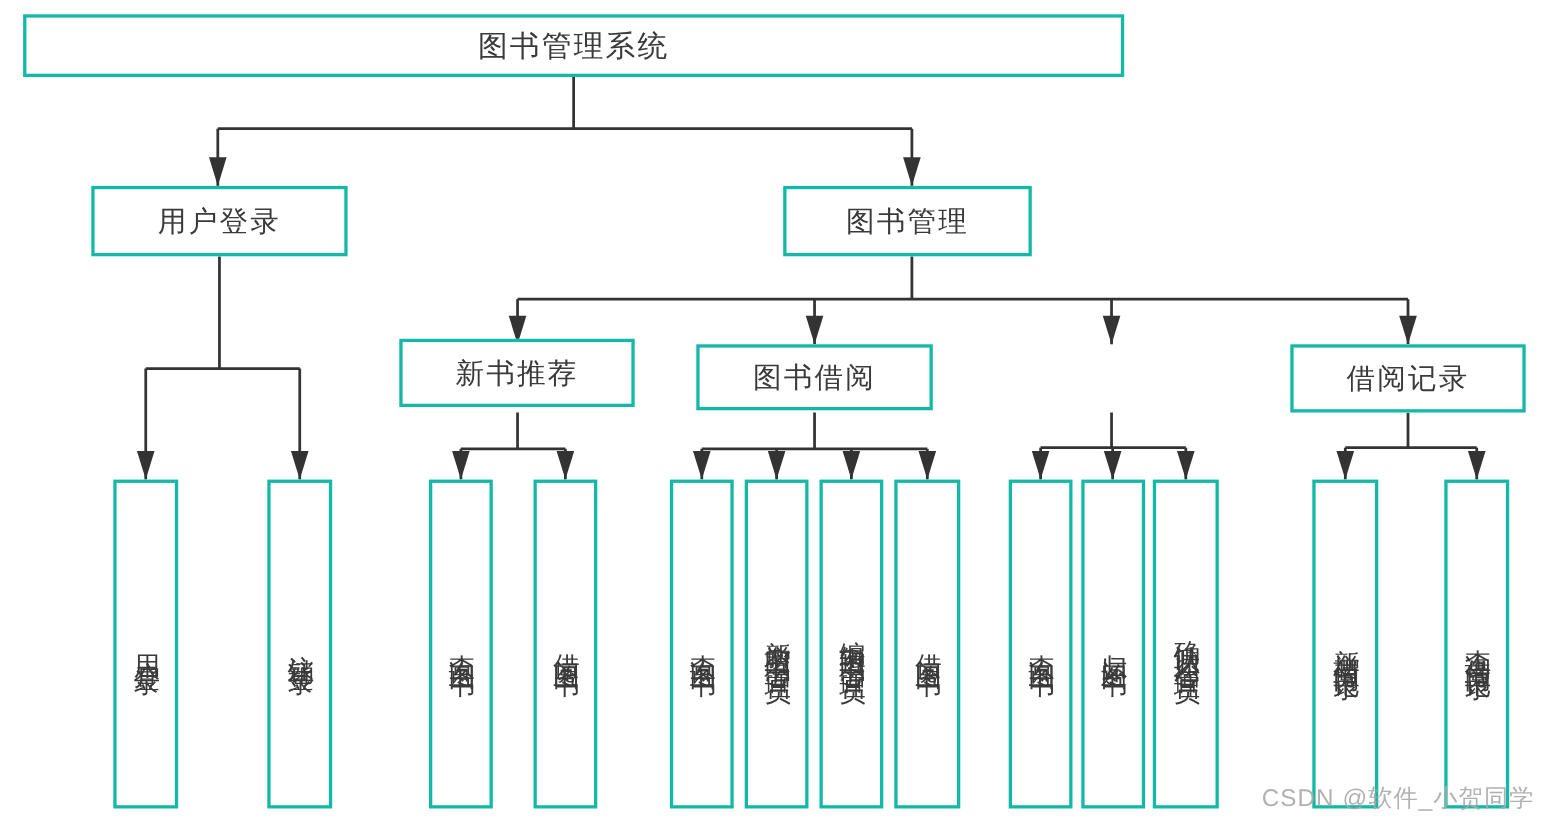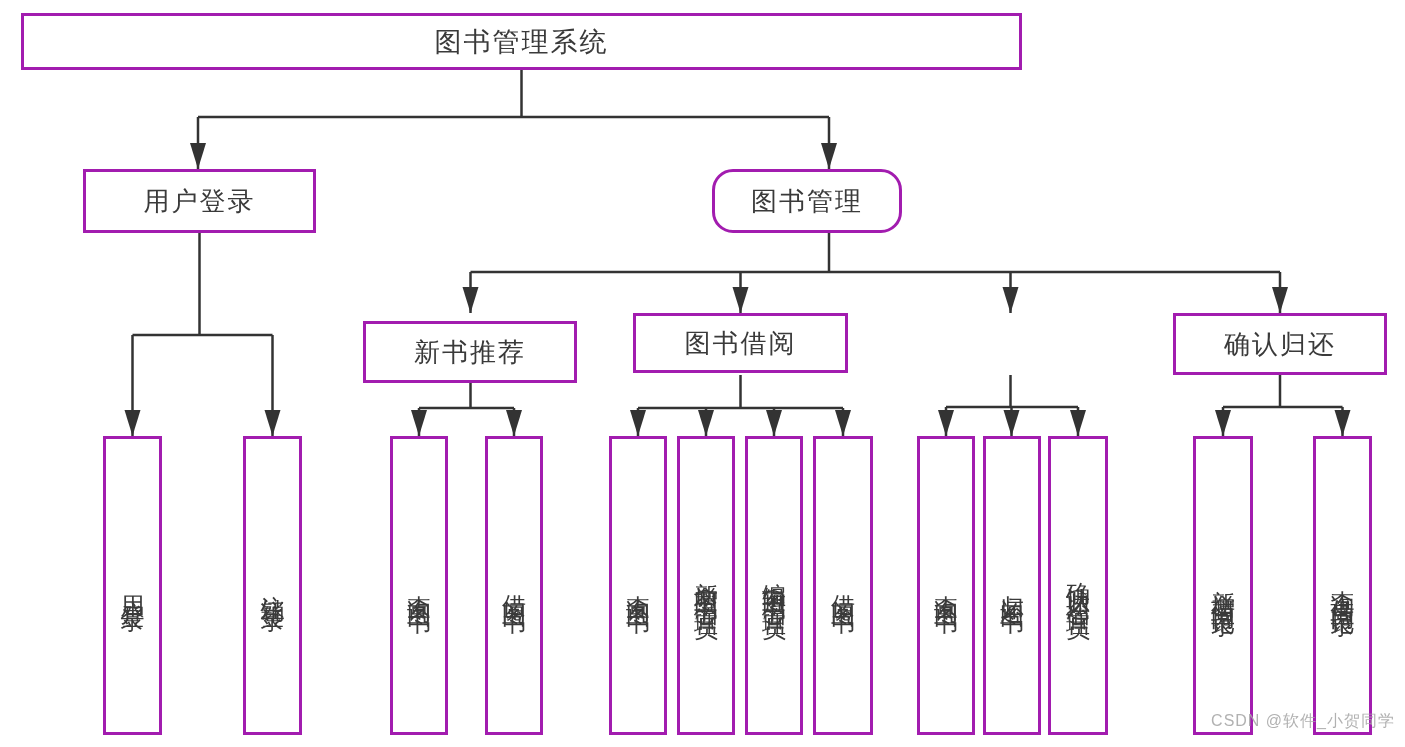--- a/index.html
+++ b/index.html
@@ -14,40 +14,40 @@
   }
   #connectors {
     position: absolute;
     left: 0; top: 0;
     width: 1405px; height: 747px;
     pointer-events: none;
   }
   .node {
     position: absolute;
     box-sizing: border-box;
-    border: 3px solid #a21caf;
+    border: 3px solid #14b8a6;
     background: #ffffff;
     display: flex;
     align-items: center;
     justify-content: center;
     color: #3a3a3a;
   }
   .h-node { font-size: 26px; letter-spacing: 2px; white-space: nowrap; }
   .v-node {
     writing-mode: vertical-rl;
     text-orientation: mixed;
     font-size: 24px;
     letter-spacing: 5px;
     line-height: 1;
   }
   
   .p-root { left: 21px;  top: 13px;  width: 1001px; height: 57px; font-size: 27px; }
   .p-l2a  { left: 83px;  top: 169px; width: 233px;  height: 64px; }
-  .p-l2b  { left: 712px; top: 169px; width: 190px;  height: 64px; border-radius: 21px; }
-  .p-l3a  { left: 363px; top: 321px; width: 214px;  height: 62px; }
+  .p-l2b  { left: 712px; top: 169px; width: 226px;  height: 64px; }
+  .p-l3a  { left: 363px; top: 308px; width: 214px;  height: 62px; }
   .p-l3b  { left: 633px; top: 313px; width: 215px;  height: 60px; }
   .p-l3c  { left: 903px; top: 313px; width: 214px;  height: 62px; }
   .p-l3d  { left: 1173px;top: 313px; width: 214px;  height: 62px; }
   .leaf   { top: 436px; height: 299px; }
   .p-f1  { left: 103px;  width: 59px; }
   .p-f2  { left: 243px;  width: 59px; }
   .p-f3  { left: 390px;  width: 58px; }
   .p-f4  { left: 485px;  width: 58px; }
   .p-f5  { left: 609px;  width: 58px; }
   .p-f6  { left: 677px;  width: 58px; }
@@ -55,21 +55,21 @@
   .p-f8  { left: 813px;  width: 60px; }
   .p-f9  { left: 917px;  width: 58px; }
   .p-f10 { left: 983px;  width: 58px; }
   .p-f11 { left: 1048px; width: 60px; }
   .p-f12 { left: 1193px; width: 60px; }
   .p-f13 { left: 1313px; width: 59px; }
   #watermark {
     position: absolute;
     right: 10px;
     top: 711px;
-    font-size: 16px;
+    font-size: 22px;
     letter-spacing: 1px;
     color: rgba(168,168,168,0.9);
     white-space: nowrap;
   }
 </style>
 </head>
 <body>
 
 <div id="stage">
 
@@ -123,21 +123,21 @@
     </g>
   </svg>
 
   <div class="node h-node p-root">图书管理系统</div>
 
   <div class="node h-node p-l2a">用户登录</div>
   <div class="node h-node p-l2b">图书管理</div>
 
   <div class="node h-node p-l3a">新书推荐</div>
   <div class="node h-node p-l3b">图书借阅</div>
-  <div class="node h-node p-l3d">确认归还</div>
+  <div class="node h-node p-l3d">借阅记录</div>
 
   <div class="node v-node leaf p-f1">用户登录</div>
   <div class="node v-node leaf p-f2">注销登录</div>
 
   <div class="node v-node leaf p-f3">查询图书</div>
   <div class="node v-node leaf p-f4">借阅图书</div>
 
   <div class="node v-node leaf p-f5">查询图书</div>
   <div class="node v-node leaf p-f6">新增图书（管理员）</div>
   <div class="node v-node leaf p-f7">编辑图书（管理员）</div>

